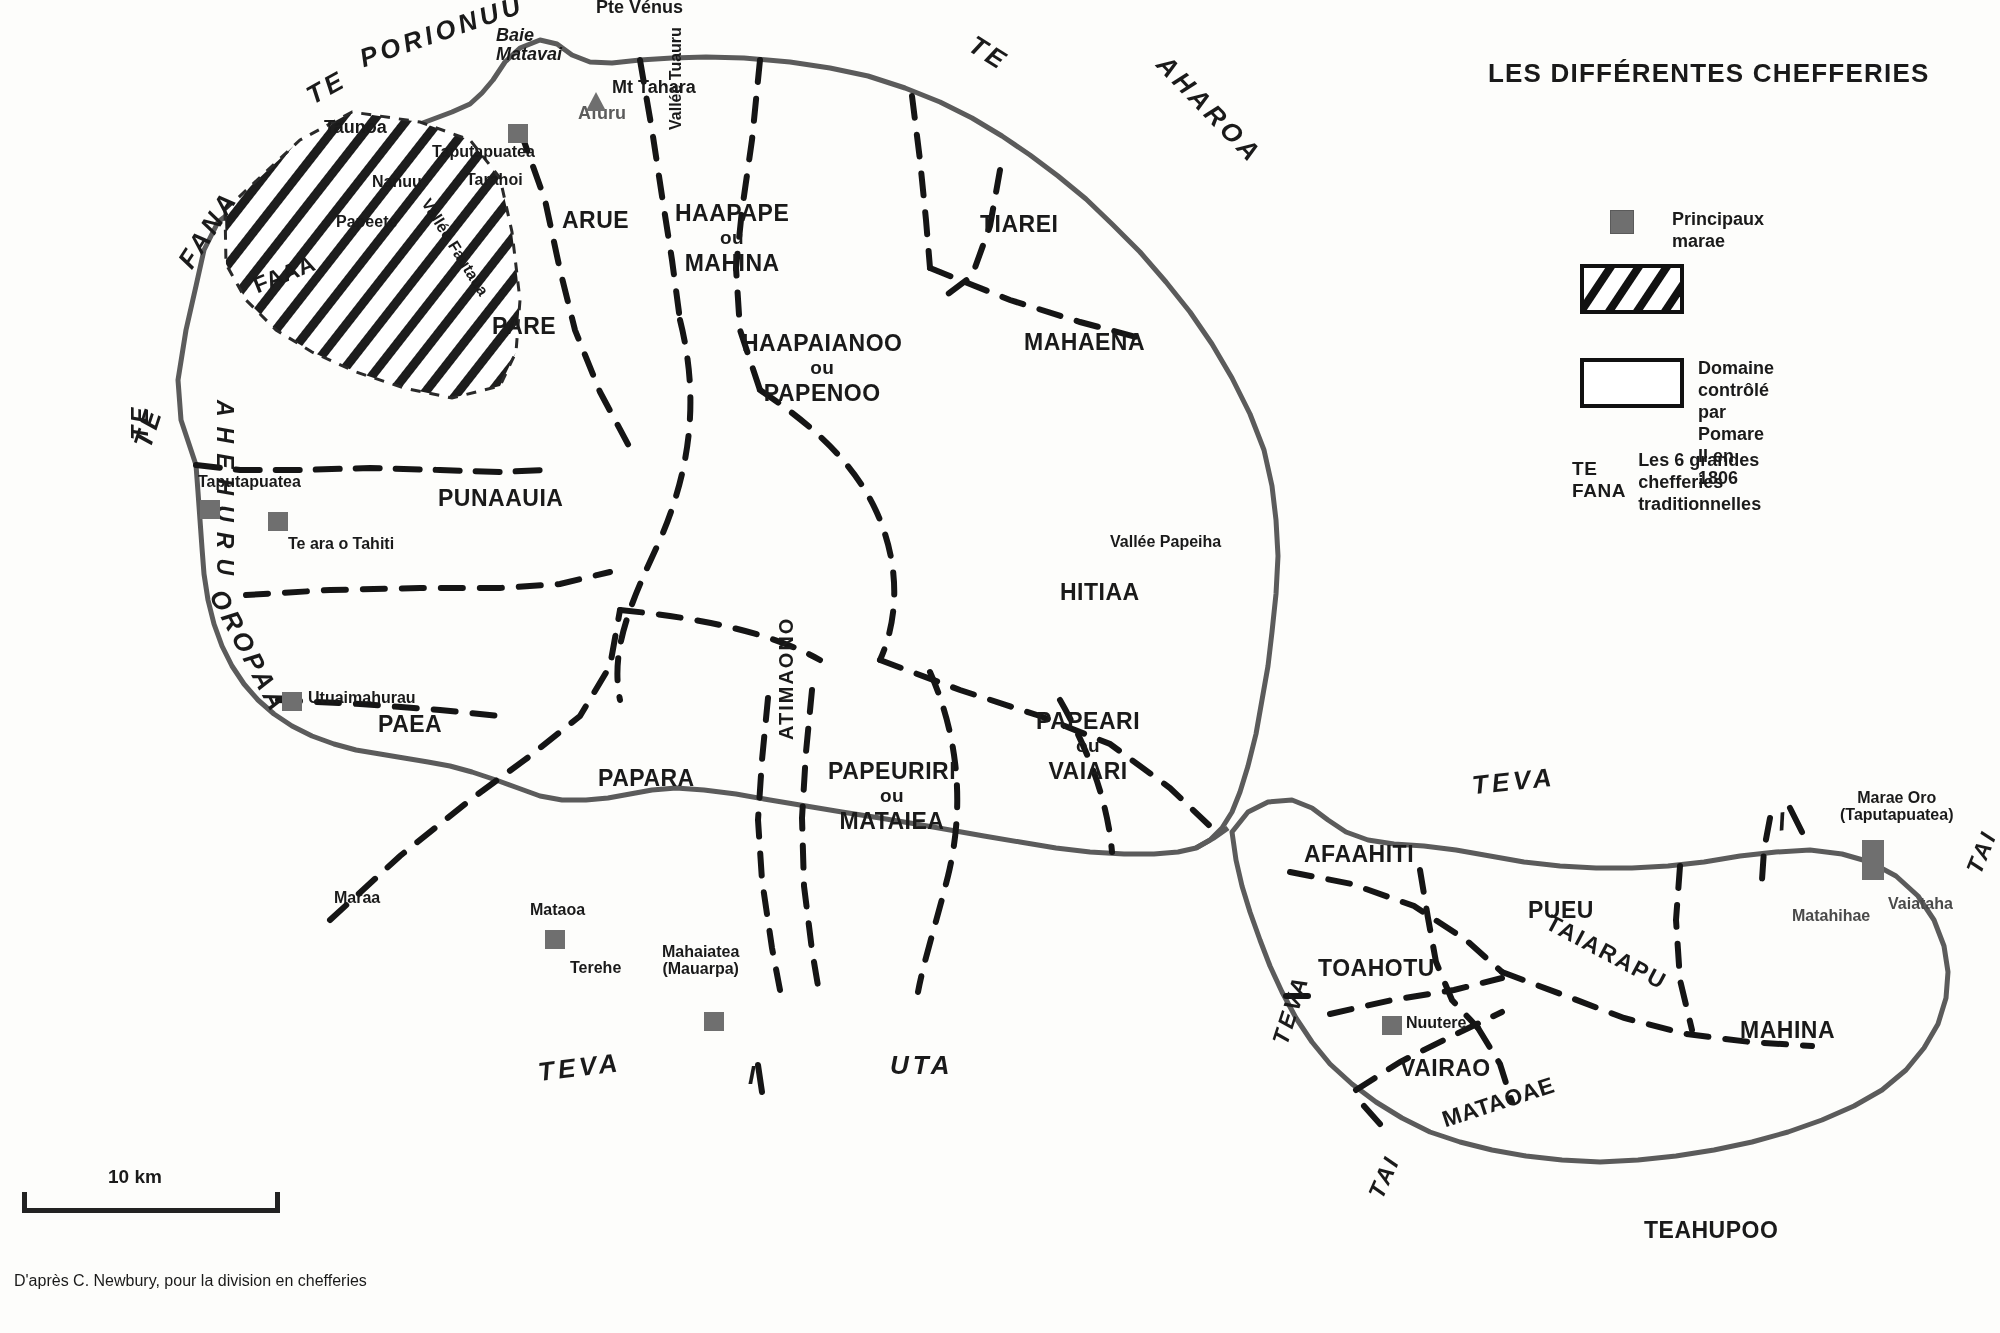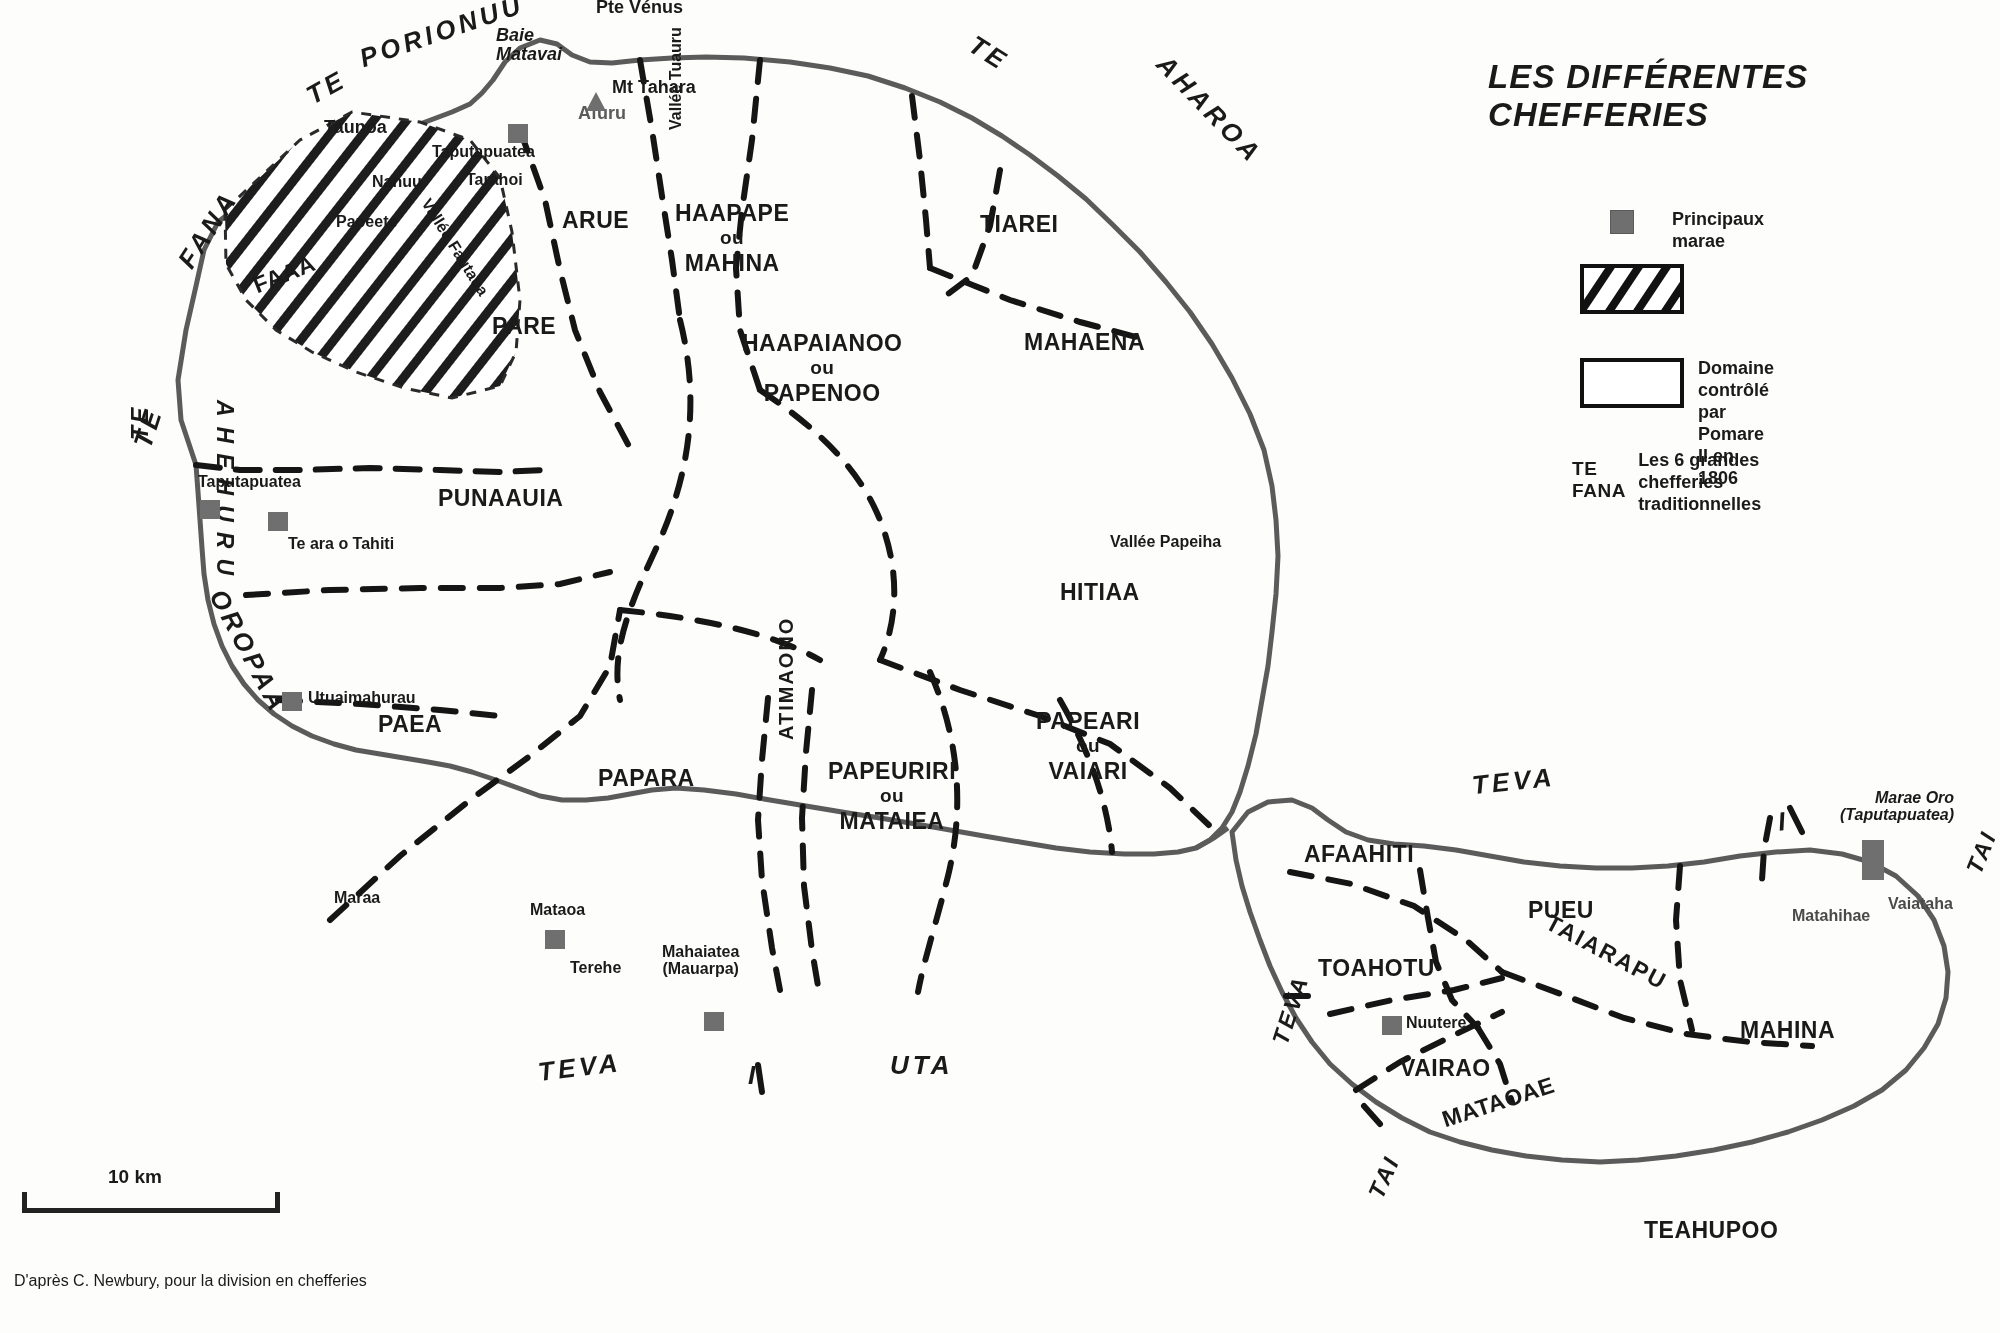--- a/index.html
+++ b/index.html
@@ -18,21 +18,21 @@
   
   .place{font-weight:700;font-size:18px;}
   .place.sm{font-size:16px;}
   .place.it{font-style:italic;}
 
   
   .chief{font-weight:700;font-style:italic;font-size:26px;letter-spacing:4px;}
   .chief.sm{font-size:23px;letter-spacing:3px;}
 
   
-  #title{position:absolute;font-weight:700;font-size:33px;letter-spacing:1.2px;font-style:italic;}
+  #title{position:absolute;font-weight:700;font-size:26px;letter-spacing:1.2px;}
 
   
   #legend{position:absolute;}
   .leg-row{position:absolute;display:flex;align-items:flex-start;}
   .leg-sym{flex:0 0 auto;}
   .sym-marae{width:22px;height:22px;background:#6f6f6f;border:1px solid #5a5a5a;}
   .sym-box{width:96px;height:42px;border:4px solid #111;background:#fff;position:relative;overflow:hidden;}
   .sym-box.hatch svg{position:absolute;left:0;top:0;}
   .leg-txt{font-weight:700;font-size:18px;line-height:1.22;}
   .leg-key{font-weight:700;font-size:19px;letter-spacing:.6px;}
@@ -260,21 +260,21 @@
   <div class="lbl place sm" style="left:308px;top:690px;">Utuaimahurau</div>
   <div class="lbl place sm" style="left:334px;top:890px;">Maraa</div>
   <div class="lbl place sm" style="left:530px;top:902px;">Mataoa</div>
   <div class="lbl place sm" style="left:570px;top:960px;">Terehe</div>
   <div class="lbl place sm" style="left:662px;top:944px;text-align:center;">
     <div>Mahaiatea</div>
     <div>(Mauarpa)</div>
   </div>
   <div class="lbl place sm" style="left:1406px;top:1015px;">Nuutere</div>
 
-  <div class="lbl place sm" style="left:1840px;top:790px;text-align:right;font-style:italic;">
+  <div class="lbl place sm" style="left:1840px;top:790px;text-align:center;">
     <div>Marae Oro</div>
     <div>(Taputapuatea)</div>
   </div>
   <div class="lbl place sm" style="left:1888px;top:874px;color:#4a4a4a;margin-top:22px;">Vaiataha</div>
   <div class="lbl place sm" style="left:1792px;top:908px;color:#4a4a4a;">Matahihae</div>
 
   <div class="marae-dot" style="left:508px;top:124px;"></div>
   <div class="marae-dot" style="left:200px;top:500px;"></div>
   <div class="marae-dot" style="left:268px;top:512px;"></div>
   <div class="marae-dot" style="left:282px;top:692px;"></div>

